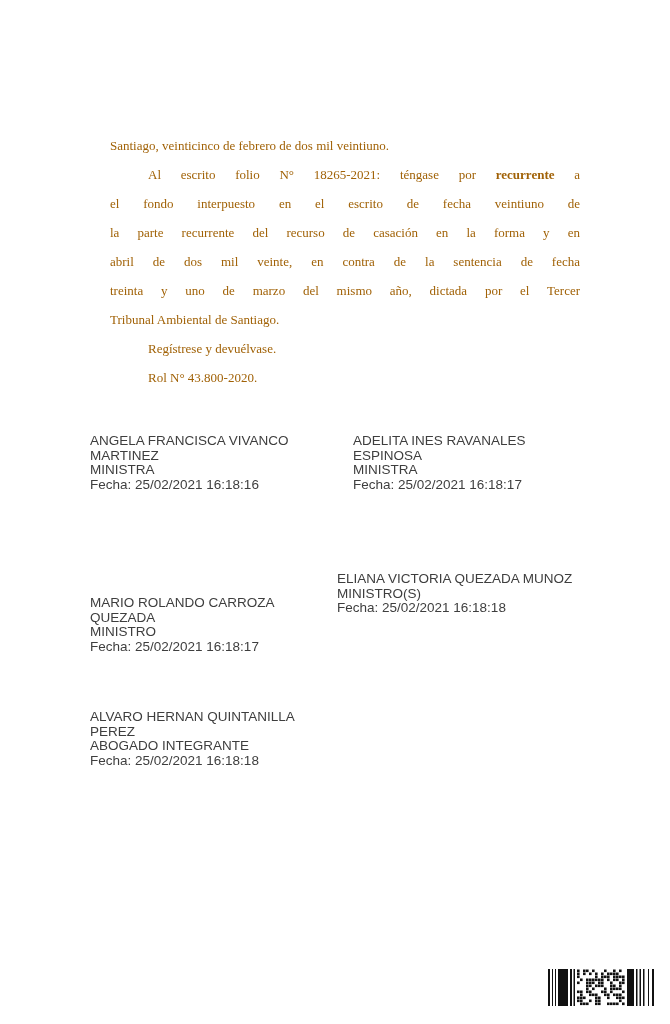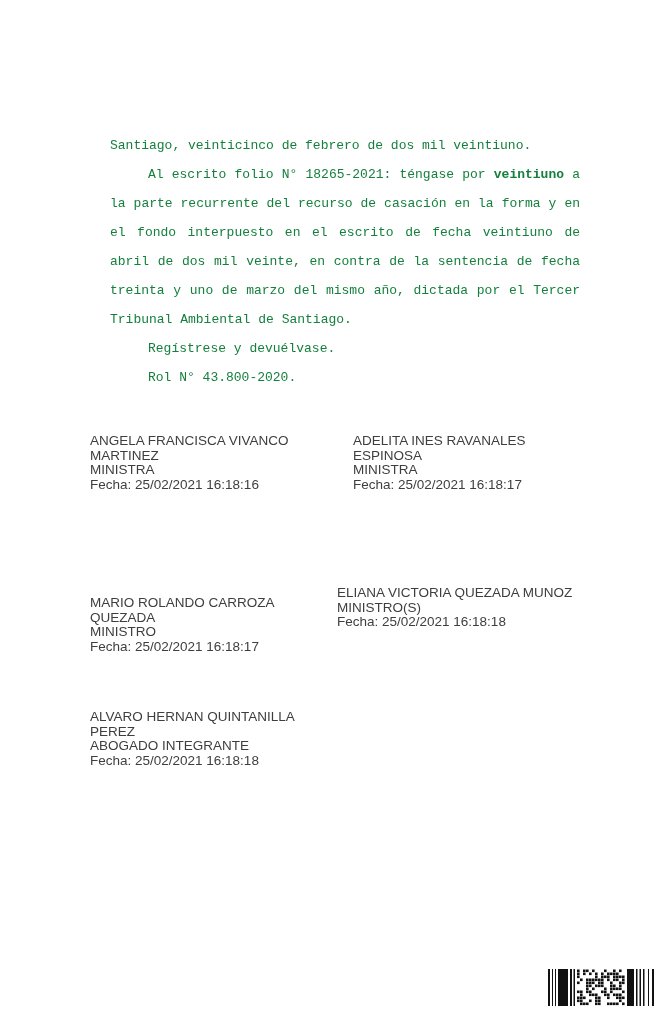--- a/index.html
+++ b/index.html
@@ -14,24 +14,24 @@
     background: #ffffff;
     overflow: hidden;
     font-family: "Liberation Sans", sans-serif;
   }
   
   .body-text {
     position: absolute;
     left: 110px;
     top: 131px;
     width: 470px;
-    font-family: Liberation Mono, monospace;
+    font-family: Liberation Serif, serif;
     font-size: 13px;
     line-height: 29px;
-    color: #15803d;
+    color: #a16207;
     letter-spacing: 0px;
   }
   .bl { white-space: normal; }
   .bl.just {
     text-align: justify;
     text-align-last: justify;
   }
   .bl.indent { padding-left: 38px; }
   .bl b { font-weight: bold; }
   
@@ -63,23 +63,23 @@
     color: #1a1a1a;
   }
 </style>
 </head>
 <body>
 
 <div class="page">
 
   <div class="body-text">
     <div class="bl">Santiago, veinticinco de febrero de dos mil veintiuno.</div>
-    <div class="bl just indent"><span>Al escrito folio N° 18265-2021: téngase por </span><b>veintiuno</b><span> a</span></div>
+    <div class="bl just indent"><span>Al escrito folio N° 18265-2021: téngase por </span><b>recurrente</b><span> a</span></div>
+    <div class="bl just">el fondo interpuesto en el escrito de fecha veintiuno de</div>
     <div class="bl just">la parte recurrente del recurso de casación en la forma y en</div>
-    <div class="bl just">el fondo interpuesto en el escrito de fecha veintiuno de</div>
     <div class="bl just">abril de dos mil veinte, en contra de la sentencia de fecha</div>
     <div class="bl just">treinta y uno de marzo del mismo año, dictada por el Tercer</div>
     <div class="bl">Tribunal Ambiental de Santiago.</div>
     <div class="bl indent">Regístrese y devuélvase.</div>
     <div class="bl indent">Rol N° 43.800-2020.</div>
   </div>
 
   <div class="sig" style="left:90px; top:434px;">
     <div>ANGELA FRANCISCA VIVANCO</div>
     <div>MARTINEZ</div>
@@ -94,21 +94,21 @@
     <div>Fecha: 25/02/2021 16:18:17</div>
   </div>
 
   <div class="sig" style="left:90px; top:596px;">
     <div>MARIO ROLANDO CARROZA</div>
     <div>QUEZADA</div>
     <div>MINISTRO</div>
     <div>Fecha: 25/02/2021 16:18:17</div>
   </div>
 
-  <div class="sig" style="left:337px; top:572px;margin-top:14px;">
+  <div class="sig" style="left:337px; top:572px;">
     <div>ELIANA VICTORIA QUEZADA MUNOZ</div>
     <div></div>
     <div>MINISTRO(S)</div>
     <div>Fecha: 25/02/2021 16:18:18</div>
   </div>
 
   <div class="sig" style="left:90px; top:710px;">
     <div>ALVARO HERNAN QUINTANILLA</div>
     <div>PEREZ</div>
     <div>ABOGADO INTEGRANTE</div>

